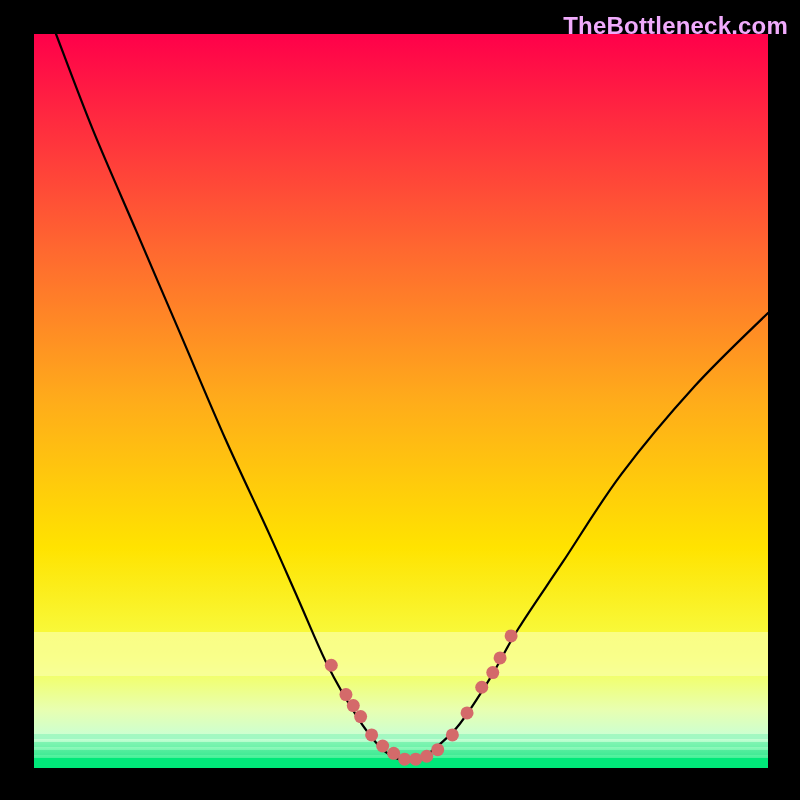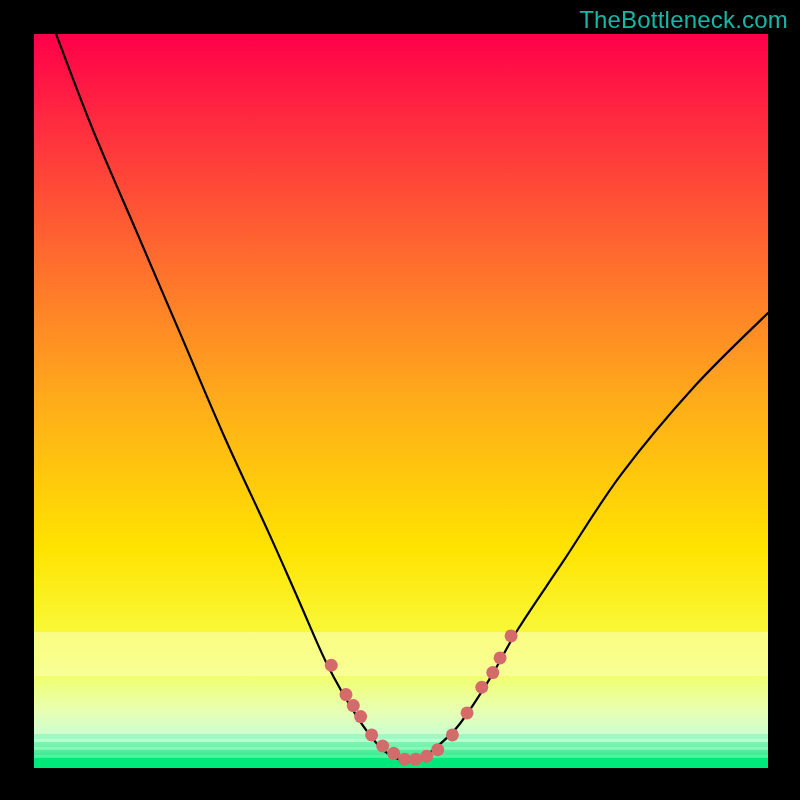--- a/index.html
+++ b/index.html
@@ -11,26 +11,26 @@
     overflow: hidden;
   }
   .container {
     position: relative;
     width: 800px;
     height: 800px;
     background: #000;
   }
   .watermark {
     position: absolute;
-    top: 6px;
+    top: 12px;
     right: 12px;
     font-family: Arial, Helvetica, sans-serif;
     font-size: 24px;
-    color: #14b8a6;
-    font-weight: 400;
+    color: #f0abfc;
+    font-weight: 700;
     letter-spacing: 0.2px;
     z-index: 10;
   }
   .plot-area {
     position: absolute;
     left: 34px;
     top: 34px;
     width: 734px;
     height: 734px;
     overflow: hidden;

